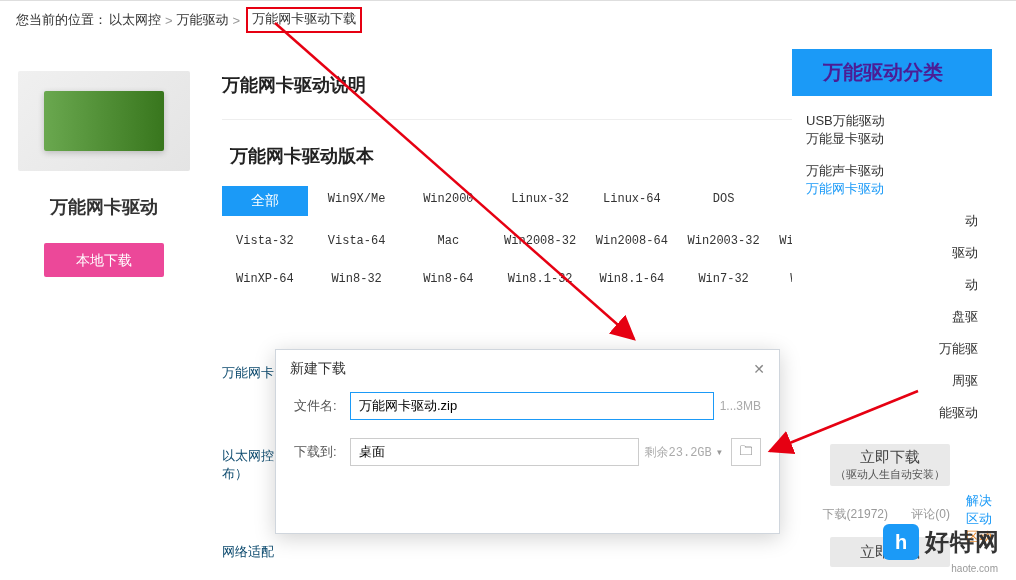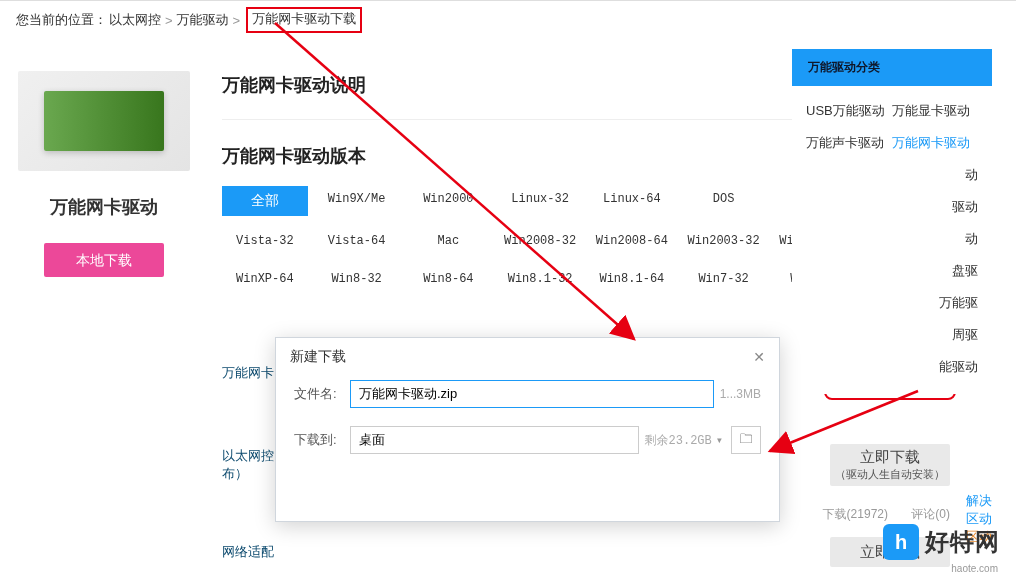--- a/index.html
+++ b/index.html
@@ -9,41 +9,41 @@
 .breadcrumb a { color: #333; text-decoration: none; }
 .breadcrumb .sep { color: #999; margin: 0 4px; }
 .breadcrumb .hl { border: 2px solid #e60012; padding: 1px 4px 3px; margin-left: 2px; }
 .left-card { position: absolute; left: 18px; top: 70px; width: 172px; text-align: center; }
 .left-card .img { width: 172px; height: 100px; background: linear-gradient(135deg,#f0f0f0,#e4e4e4); border-radius: 2px; display:flex; align-items:center; justify-content:center; }
 .left-card .img::after { content:""; display:block; width:120px; height:60px; background:linear-gradient(90deg,#6aa84f,#38761d); border-radius:2px; box-shadow: 0 2px 6px rgba(0,0,0,.2); }
 .left-card .title { margin-top: 24px; font-size: 18px; font-weight: bold; color: #333; }
 .left-card .dl-btn { margin-top: 24px; display: inline-block; width: 120px; height: 34px; line-height: 34px; background: #ec4899; color: #fff; font-size: 14px; border-radius: 2px; cursor: pointer; }
 .main { position: absolute; left: 222px; top: 72px; width: 728px; }
 .sec-title { font-size: 18px; font-weight: bold; margin-bottom: 22px; color:#222; }
-.ver-title { font-size: 18px; font-weight: bold; margin: 24px 0 18px; color:#222; }
+.ver-title { font-size: 18px; font-weight: bold; margin: 24px 8px 18px; color:#222; }
 .tabs { display: grid; grid-template-columns: repeat(8, 1fr); gap: 6px; row-gap: 12px; }
 .tabs .tab { text-align: center; font-family: "Courier New", monospace; font-size: 12px; color: #333; padding: 6px 2px; cursor: pointer; }
 .tabs .tab:first-child { background: #1b9af7; color: #fff; font-family: "Microsoft YaHei"; font-size:14px; }
 .list-area { margin-top: 60px; color:#666; font-size:13px; }
 .list-row { display:flex; justify-content:space-between; align-items:center; margin-bottom: 50px; }
 .list-row .name { color:#0c4a6e; }
 .dl-pill { width: 120px; height: 42px; background: #2ebc4f; color:#fff; text-align:center; border-radius:2px; display:flex; flex-direction:column; justify-content:center; cursor:pointer; border:2px solid #e60012; outline: 2px solid #e60012; outline-offset:4px; }
 .dl-pill .t1 { font-size:15px; }
 .dl-pill .t2 { font-size:11px; opacity:.9; }
 .dl-pill.gray { background:#e9e9e9; color:#444; border:none; outline:none; }
 .count-row { text-align:right; color:#999; font-size:12px; margin-top:-10px; }
 .count-row span { margin-left:20px; }
 .right-panel { position:absolute; right:24px; top:48px; width:200px; }
-.right-panel .hdr { background:#1b9af7; color:#0f172a; font-size:12px; font-weight:bold; padding:10px 16px; }
+.right-panel .hdr { background:#1b9af7; color:#4c1d95; font-size:20px; font-weight:bold; padding:10px 31px; }
 .right-panel .cats { background:#fff; padding:16px 14px 4px; }
-.right-panel .cats .row { display:flex; justify-content:space-between; margin-bottom:14px; }
+.right-panel .cats .row { display:flex; justify-content:space-between; margin-bottom:14px;flex-direction:column; }
 .right-panel .cats a { color:#333; text-decoration:none; font-size:13px; cursor:pointer; flex:1; }
 .right-panel .cats a.active { color:#1b9af7; }
 
-.dlg { position:absolute; left:275px; top:336px; width:505px; height:185px; background:#fff; border:1px solid #d0d6dd; box-shadow:0 4px 20px rgba(0,0,0,.18); z-index:50; }
+.dlg { position:absolute; left:275px; top:348px; width:505px; height:185px; background:#fff; border:1px solid #d0d6dd; box-shadow:0 4px 20px rgba(0,0,0,.18); z-index:50; }
 .dlg .dlg-hdr { display:flex; justify-content:space-between; align-items:center; padding:10px 14px 8px; font-size:14px; color:#333; }
 .dlg .close { cursor:pointer; color:#888; font-size:14px; }
 .dlg .row { display:flex; align-items:center; padding:6px 18px; }
 .dlg .row .lab { width:56px; color:#555; font-size:13px; }
 .dlg .row input { flex:1; height:28px; border:1px solid #1b9af7; padding:0 8px; font-size:13px; outline:none; }
 .dlg .row input.noborder { border:1px solid #ccc; }
 .dlg .size { color:#aaa; font-size:12px; margin-left:6px; }
 .dlg .space { color:#aaa; font-size:12px; margin-left:6px; display:flex; align-items:center;font-family:Liberation Mono, monospace; }
 .dlg .space .arrow { margin-left:4px; color:#999; }
 .dlg .folder-btn { width:30px; height:28px; border:1px solid #ccc; margin-left:8px; display:flex; align-items:center; justify-content:center; cursor:pointer; background:#fff; }

